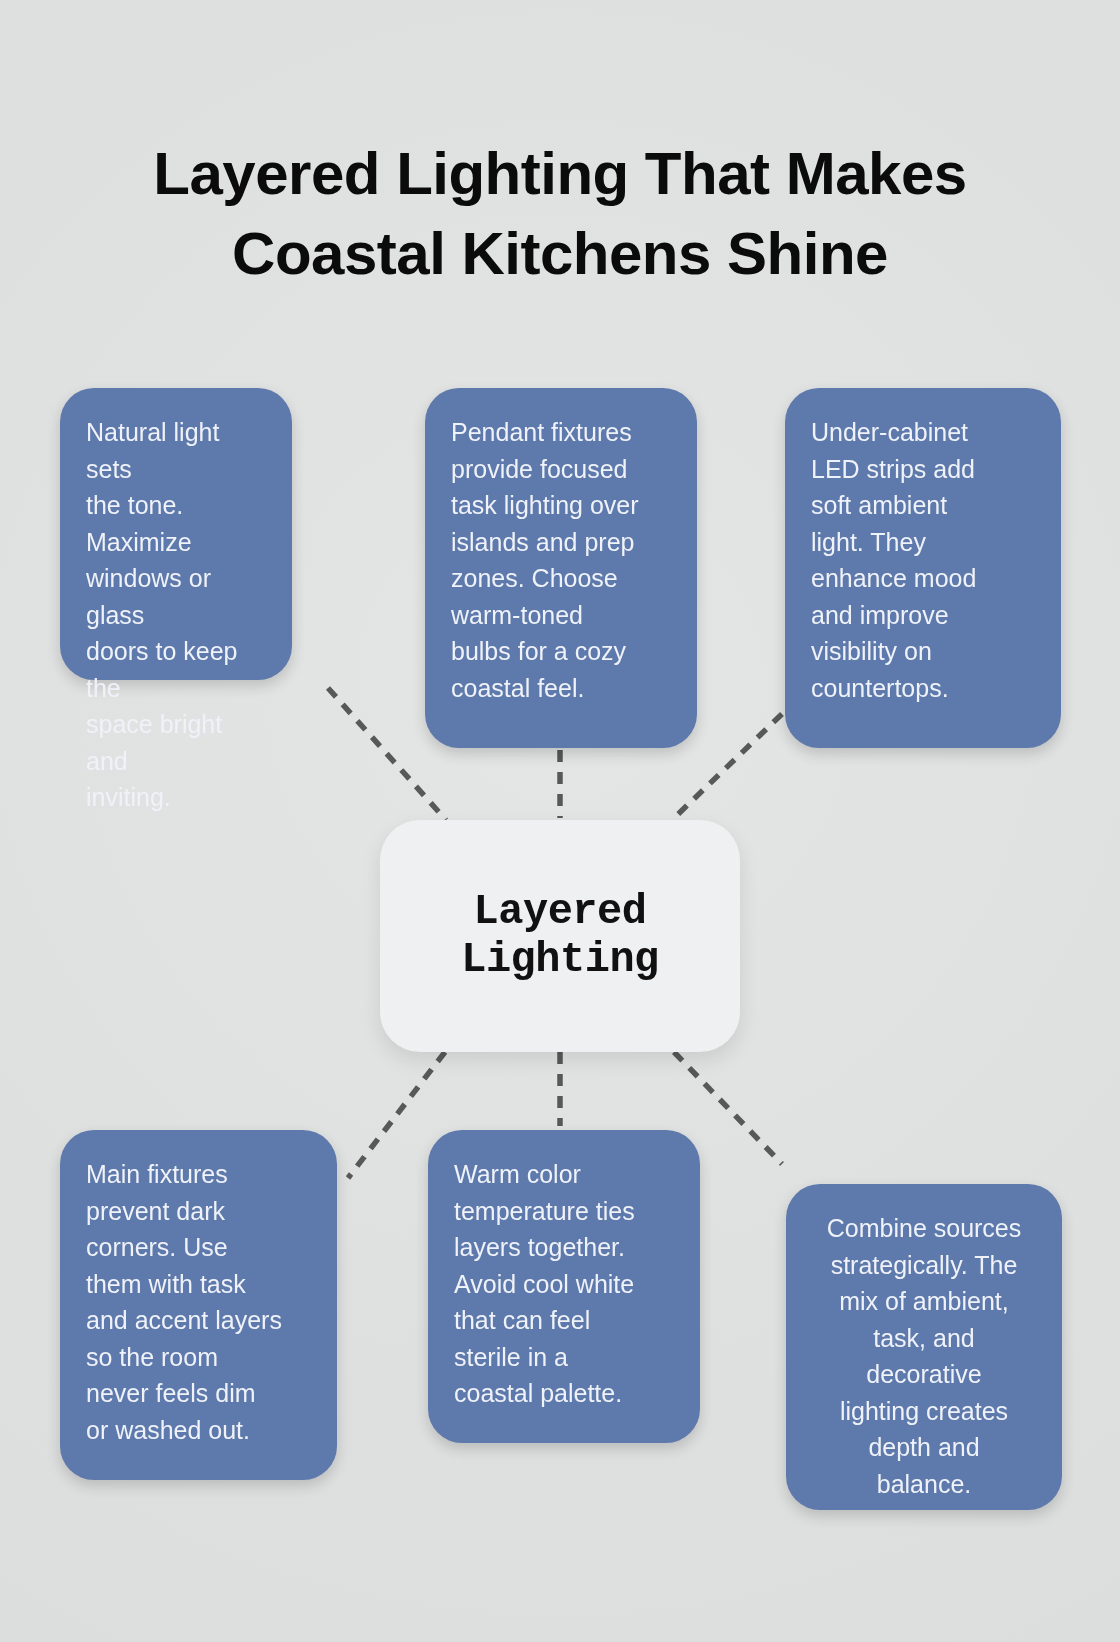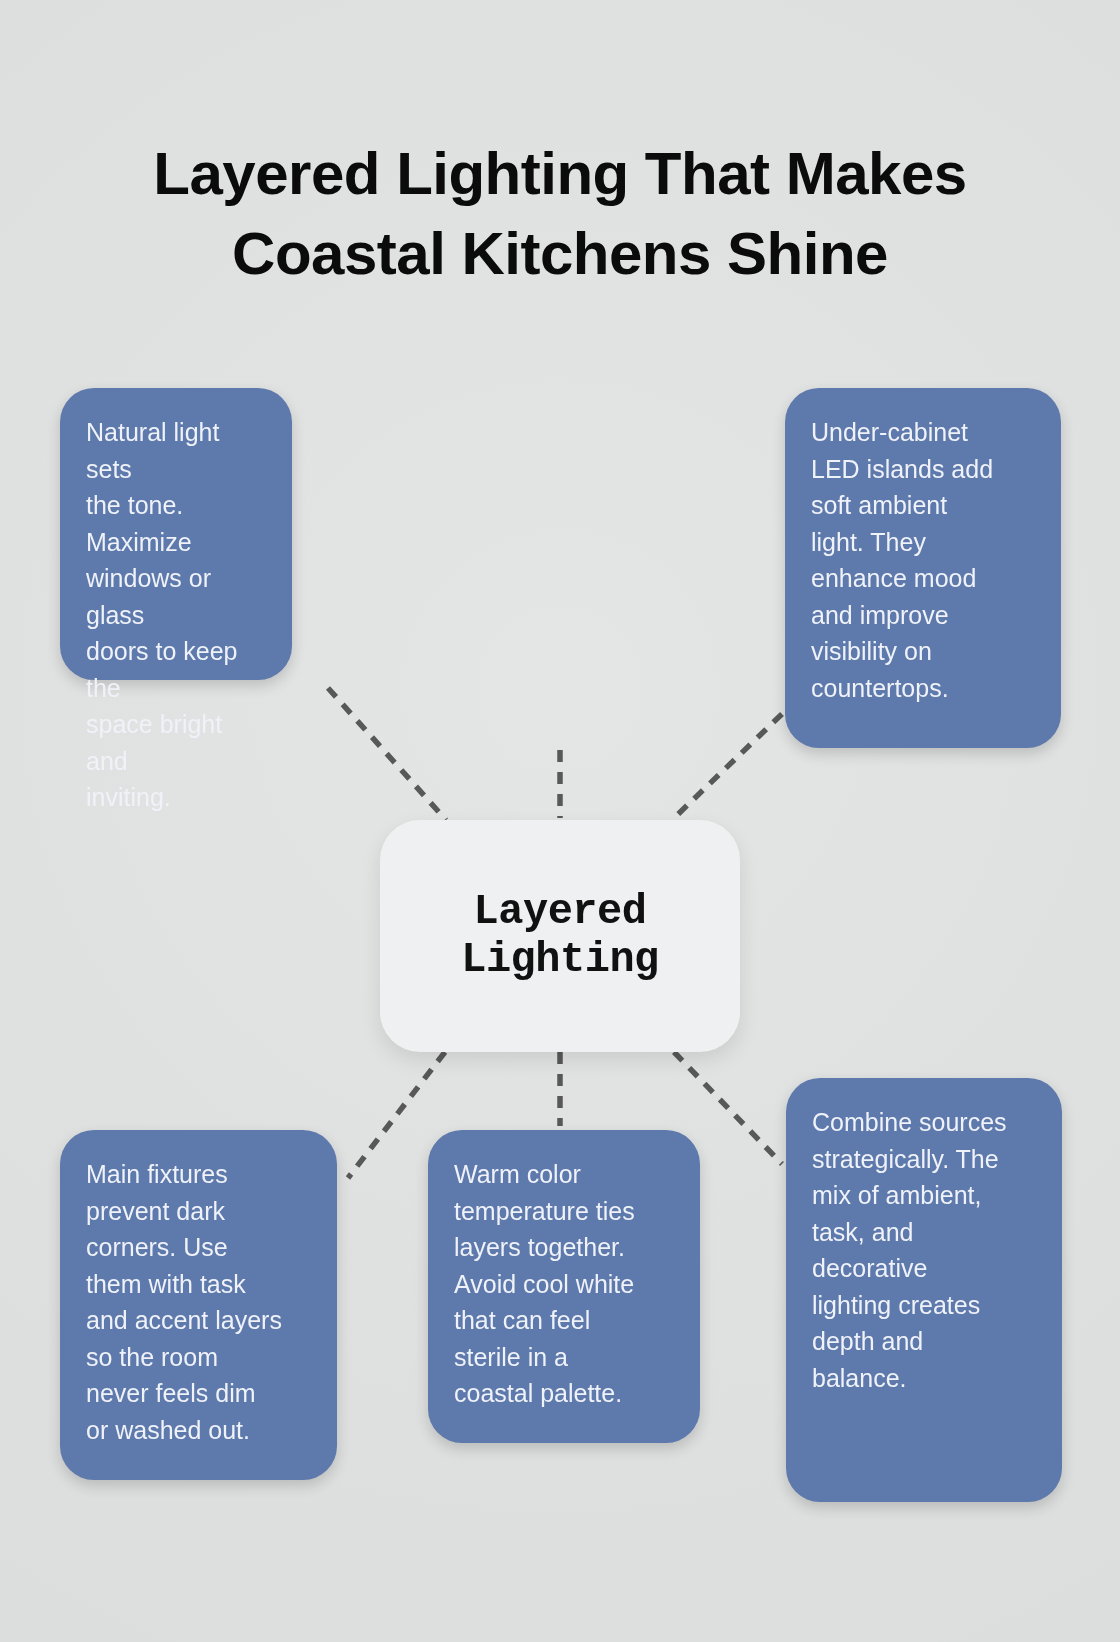--- a/index.html
+++ b/index.html
@@ -47,21 +47,21 @@
     font-size: 25px;
     line-height: 36.5px;
     white-space: pre-line;
     box-shadow: 0 6px 14px rgba(0,0,0,0.16);
   }
   .node-a { left: 60px;  top: 388px;  width: 232px; height: 292px; }
   .node-b { left: 425px; top: 388px;  width: 272px; height: 360px; }
   .node-c { left: 785px; top: 388px;  width: 276px; height: 360px; }
   .node-d { left: 60px;  top: 1130px; width: 277px; height: 350px; }
   .node-e { left: 428px; top: 1130px; width: 272px; height: 313px; }
-  .node-f { left: 786px; top: 1078px; width: 276px; height: 424px; }
+  .node-f { left: 786px; top: 1184px; width: 276px; height: 326px; text-align: center; }
   .central {
     position: absolute;
     left: 380px;
     top: 820px;
     width: 360px;
     height: 232px;
     background: #eff0f2;
     border-radius: 40px;
     box-shadow: 0 8px 20px rgba(0,0,0,0.10);
     display: flex;
@@ -93,22 +93,30 @@
     <line x1="674" y1="1052" x2="782" y2="1164" stroke-width="5.5" stroke-dasharray="12 10" stroke="#585858"></line>
   </svg>
 
   <div class="node node-a">Natural light sets
 the tone.
 Maximize
 windows or glass
 doors to keep the
 space bright and
 inviting.</div>
+  <div class="node node-b">Pendant fixtures
+provide focused
+task lighting over
+islands and prep
+zones. Choose
+warm-toned
+bulbs for a cozy
+coastal feel.</div>
   <div class="node node-c">Under-cabinet
-LED islands add
+LED strips add
 soft ambient
 light. They
 enhance mood
 and improve
 visibility on
 countertops.</div>
 
   <div class="central">
     <span class="central-label">Layered Lighting</span>
   </div>

